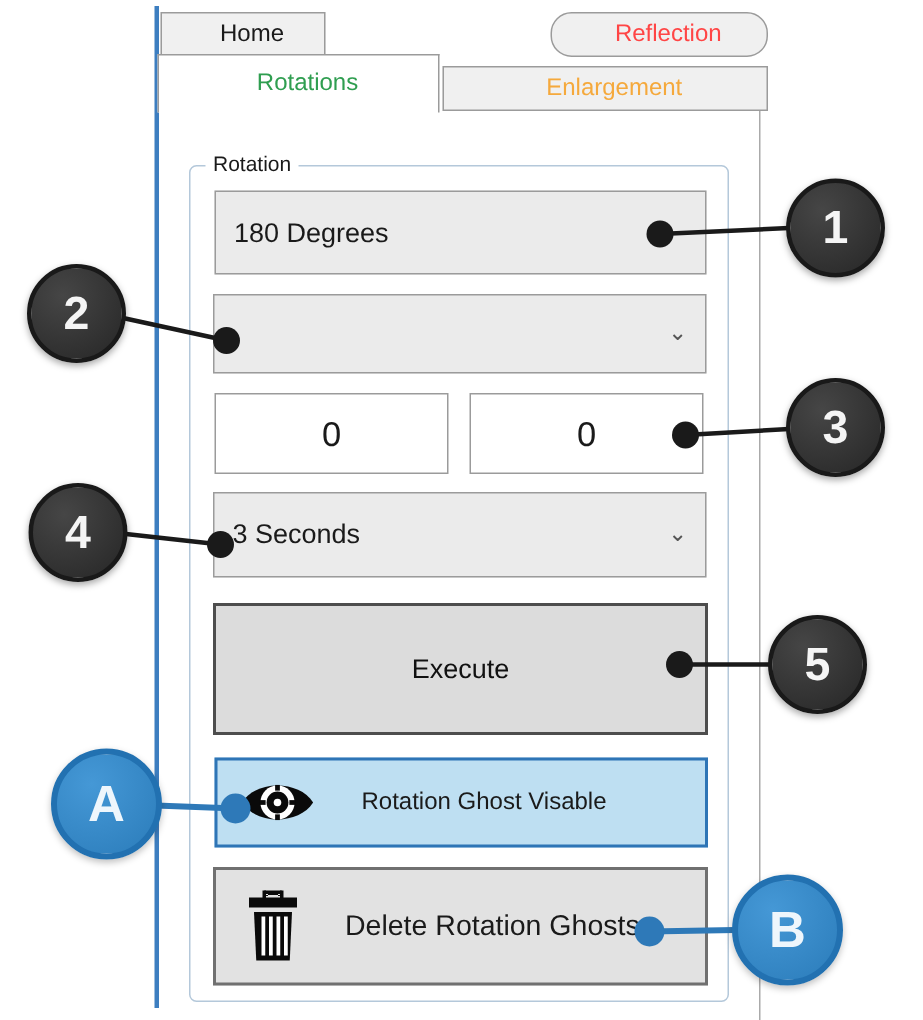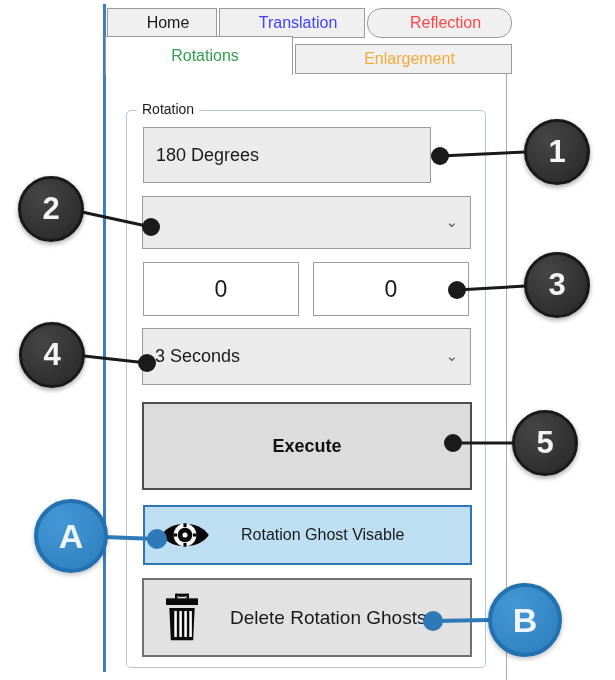--- a/index.html
+++ b/index.html
@@ -23,29 +23,29 @@
   
   .groupbox{position:absolute;left:126px;top:110px;width:360px;height:558px;
             border:1px solid #b4c8da;border-radius:5px;background:#ffffff;box-sizing:border-box;}
   .groupbox-label{position:absolute;left:10px;top:-10px;background:#ffffff;padding:0 5px;font-size:14px;color:#1a1a1a;}
 
   
   .ctl{position:absolute;box-sizing:border-box;}
   .combo{background:#ebebeb;border:1px solid #9b9b9b;display:flex;align-items:center;
          font-size:18px;color:#1a1a1a;padding-left:12px;}
   .combo .chevron{position:absolute;right:12px;top:50%;transform:translateY(-58%);font-size:15px;color:#555;}
-  .degrees{left:143px;top:127px;width:288px;height:56px;}
+  .degrees{left:143px;top:127px;width:328px;height:56px;}
   .direction{left:142px;top:196px;width:329px;height:53px;}
   .numbox{background:#ffffff;border:1px solid #9b9b9b;text-align:center;font-size:23px;
           color:#1a1a1a;font-family:"Liberation Sans",sans-serif;padding:0;}
   .num1{left:143px;top:262px;width:156px;height:54px;}
   .num2{left:313px;top:262px;width:156px;height:54px;}
   .duration{left:142px;top:328px;width:329px;height:57px;}
   .execute{left:142px;top:402px;width:330px;height:88px;background:#dcdcdc;border:2px solid #4d4d4d;
-           display:flex;align-items:center;justify-content:center;font-size:18px;font-weight:bold;color:#111;}
+           display:flex;align-items:center;justify-content:center;font-size:18px;font-weight:normal;color:#111;}
   .ghost-visible{left:143px;top:505px;width:329px;height:60px;background:#bedff2;border:2px solid #2e75b6;
                  display:flex;align-items:center;font-size:16px;color:#1a1a1a;}
   .delete-ghosts{left:142px;top:578px;width:330px;height:79px;background:#e2e2e2;border:2px solid #707070;
                  display:flex;align-items:center;font-size:19px;color:#1a1a1a;}
   .btn-icon{display:inline-flex;align-items:center;justify-content:center;}
   .ghost-visible .btn-icon{margin-left:14px;margin-right:30px;}
   .delete-ghosts .btn-icon{margin-left:18px;margin-right:28px;}
 
   
   .callout{position:absolute;border-radius:50%;display:flex;align-items:center;justify-content:center;
@@ -64,21 +64,20 @@
 </style>
 </head>
 <body>
 
 <div id="screen">
 
   <div class="left-rule"></div>
   <div class="right-rule"></div>
 
   <div class="tab tab-home">Home</div>
-  <div class="tab tab-translation">Translation</div>
   <div class="tab tab-reflection">Reflection</div>
 
   <div class="tab tab-enlargement">Enlargement</div>
   <div class="tab tab-rotations">Rotations</div>
 
   <div class="groupbox">
     <span class="groupbox-label">Rotation</span>
   </div>
 
   <div class="ctl combo degrees">

